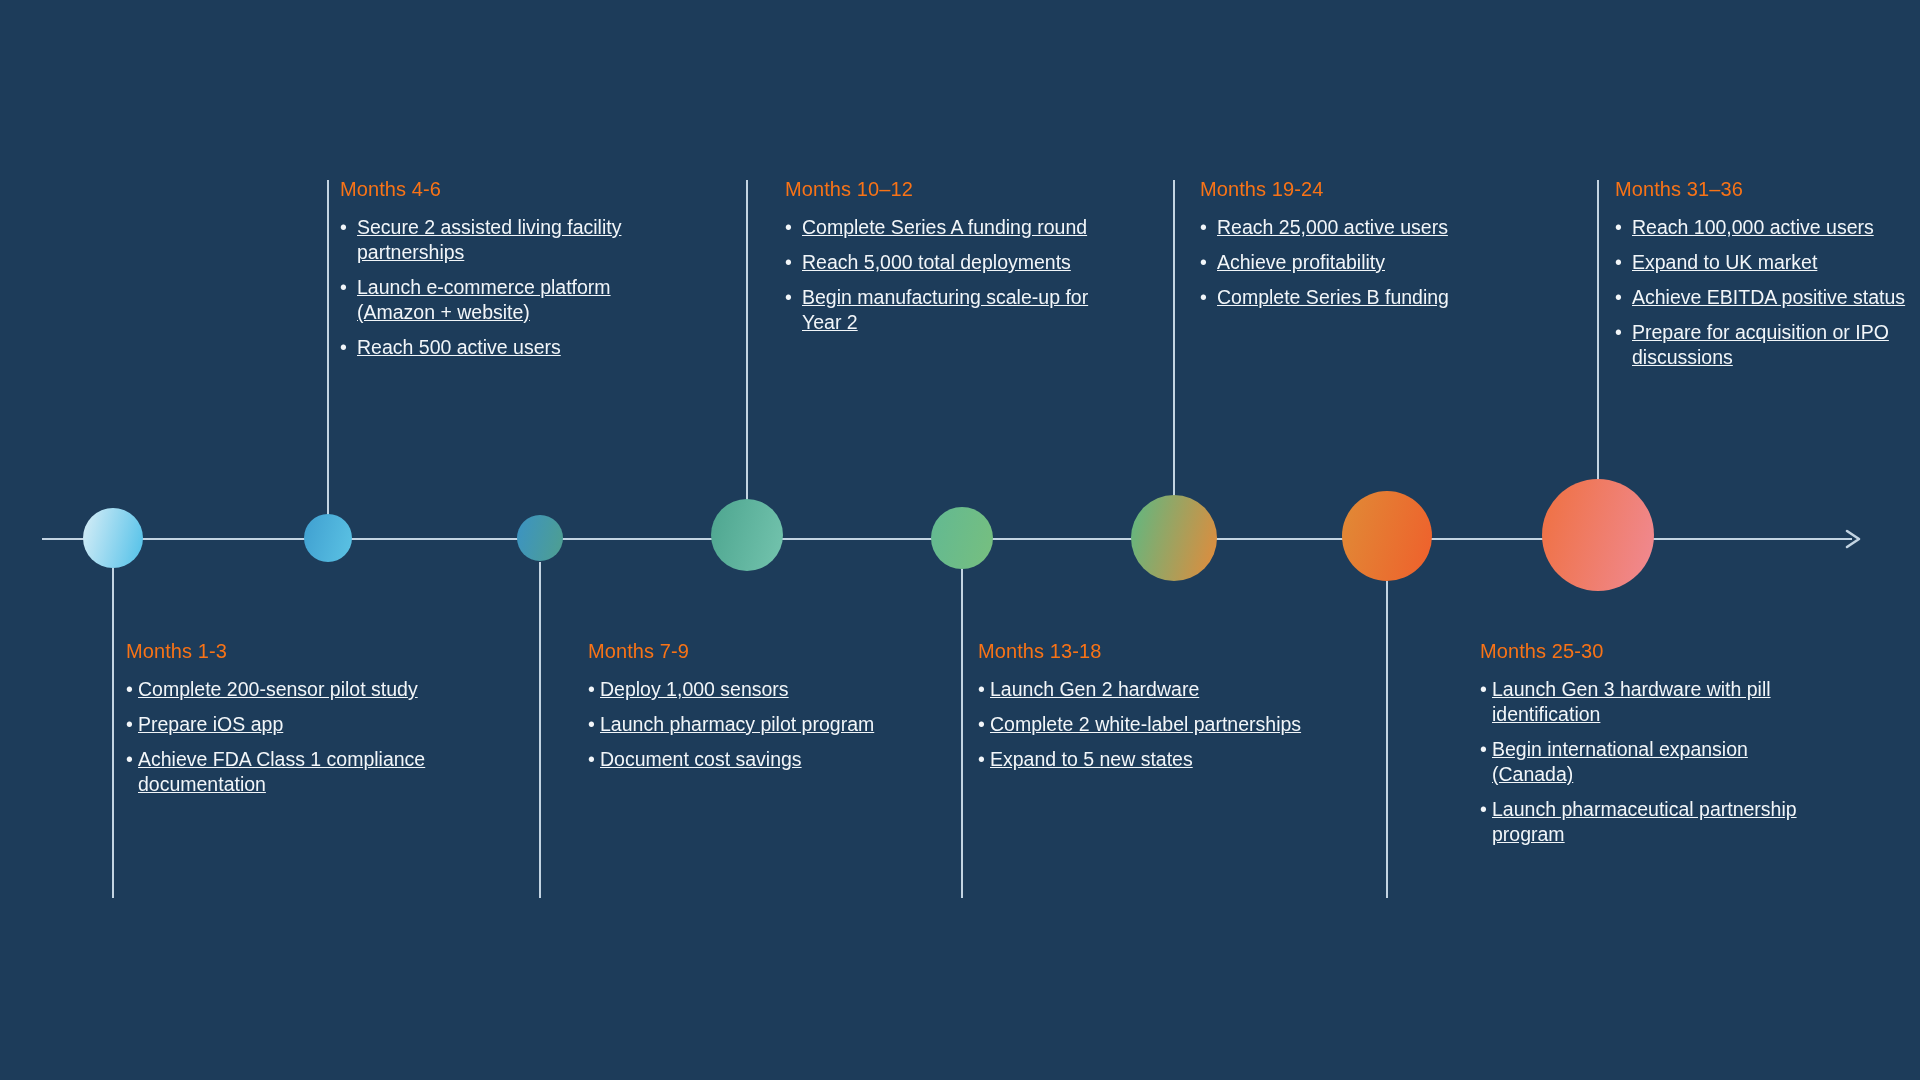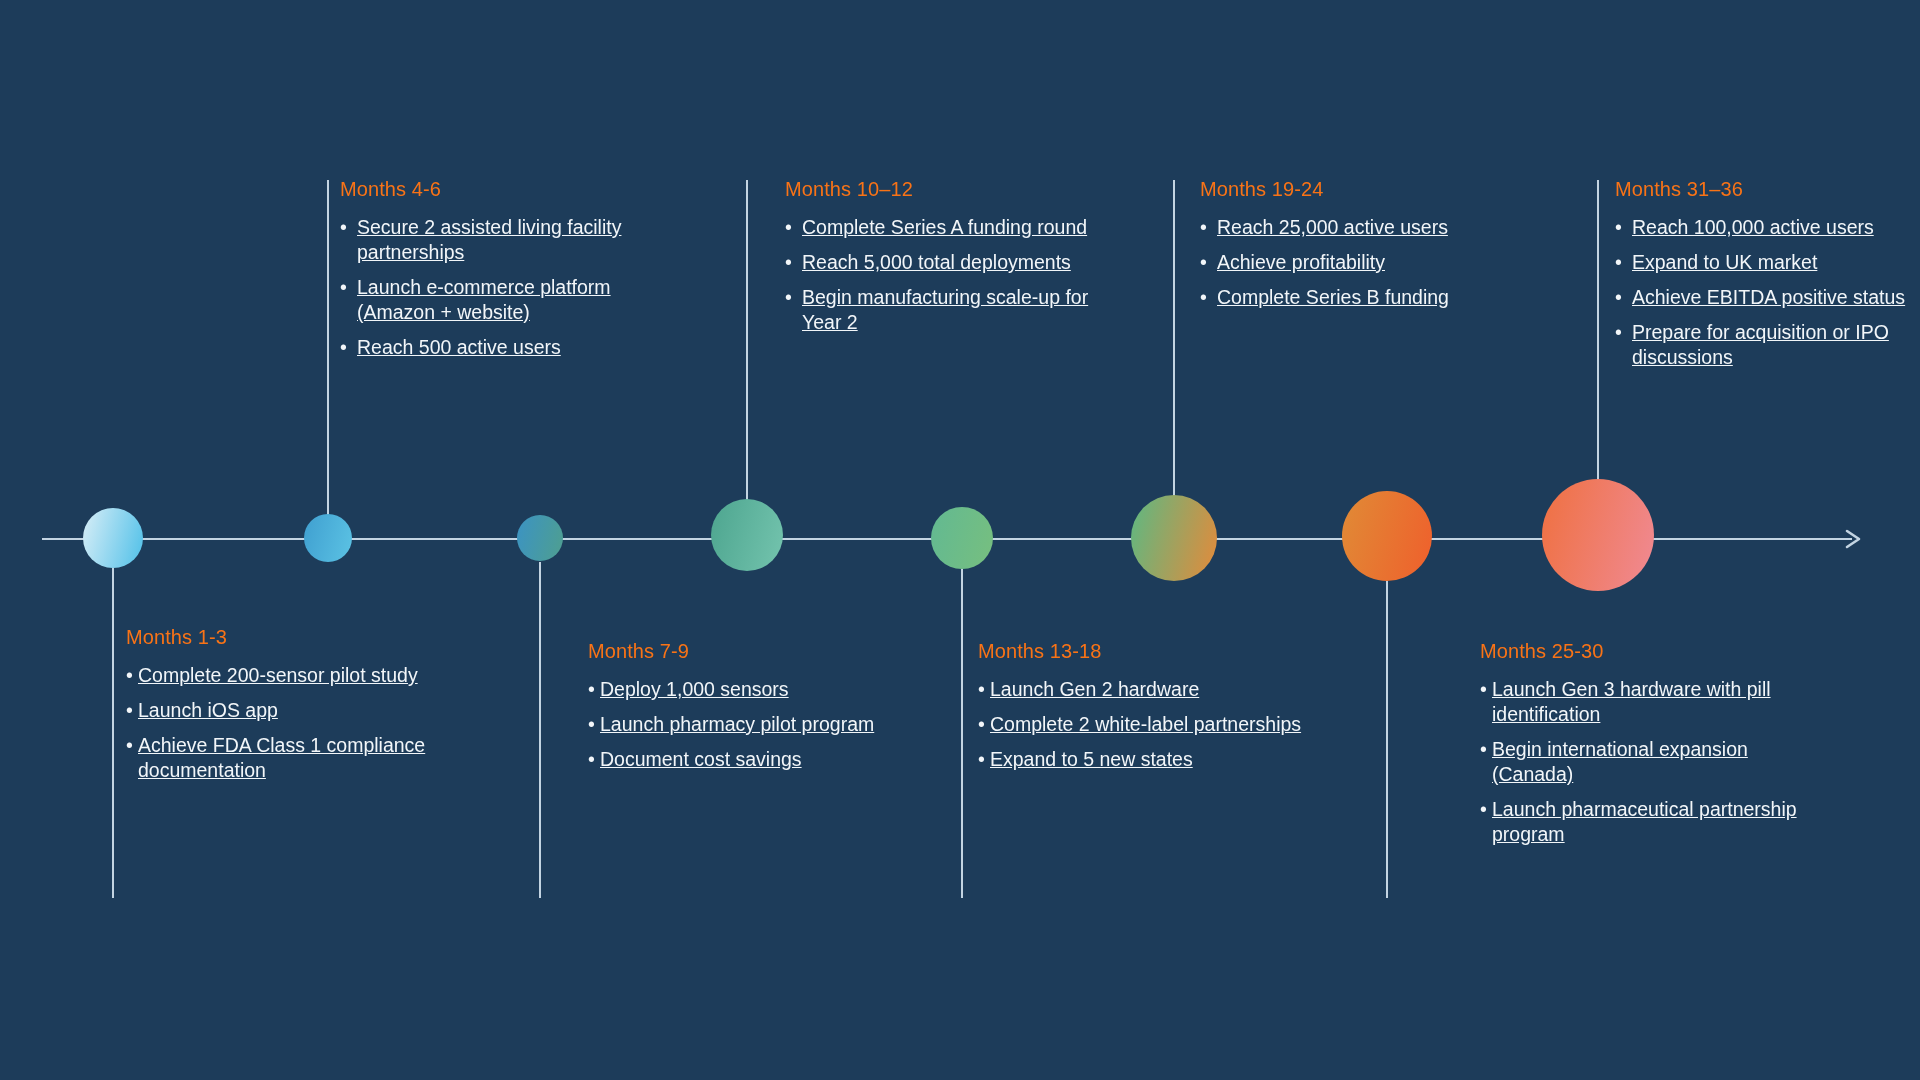--- a/index.html
+++ b/index.html
@@ -99,30 +99,30 @@
   <div class="axis-line"></div>
   <div class="axis-arrow">
     <svg width="22" height="24" viewBox="0 0 22 24">
       <polyline points="4,4 16,12 4,20" fill="none" stroke="#c3d4e2" stroke-width="2.6" stroke-linecap="round" stroke-linejoin="round"></polyline>
     </svg>
   </div>
 
   <div id="layer">
       <div class="connector" style="left: 112px; top: 568px; height: 330px;"></div>
       <div class="node" style="left: 83px; top: 508px; width: 60px; height: 60px; background: linear-gradient(105deg, rgb(217, 238, 247) 0%, rgb(79, 192, 232) 100%);"></div>
-      <div class="block bottom" style="left: 126px; top: 626px; width: 330px;">
+      <div class="block bottom" style="left: 126px; top: 640px; width: 330px;">
         <div class="heading">Months 1-3</div>
         <ul>
           <li>
             <span class="dot">•</span>
             <span class="txt">Complete 200-sensor pilot study</span>
           </li>
           <li>
             <span class="dot">•</span>
-            <span class="txt">Launch iOS app</span>
+            <span class="txt">Prepare iOS app</span>
           </li>
           <li>
             <span class="dot">•</span>
             <span class="txt">Achieve FDA Class 1 compliance documentation</span>
           </li>
         </ul>
       </div>
       <div class="connector" style="left: 327px; top: 180px; height: 335px;"></div>
       <div class="node" style="left: 304px; top: 514px; width: 48px; height: 48px; background: linear-gradient(105deg, rgb(63, 159, 208) 0%, rgb(92, 195, 228) 100%);"></div>
       <div class="block top" style="left: 340px; top: 178px; width: 330px;">

